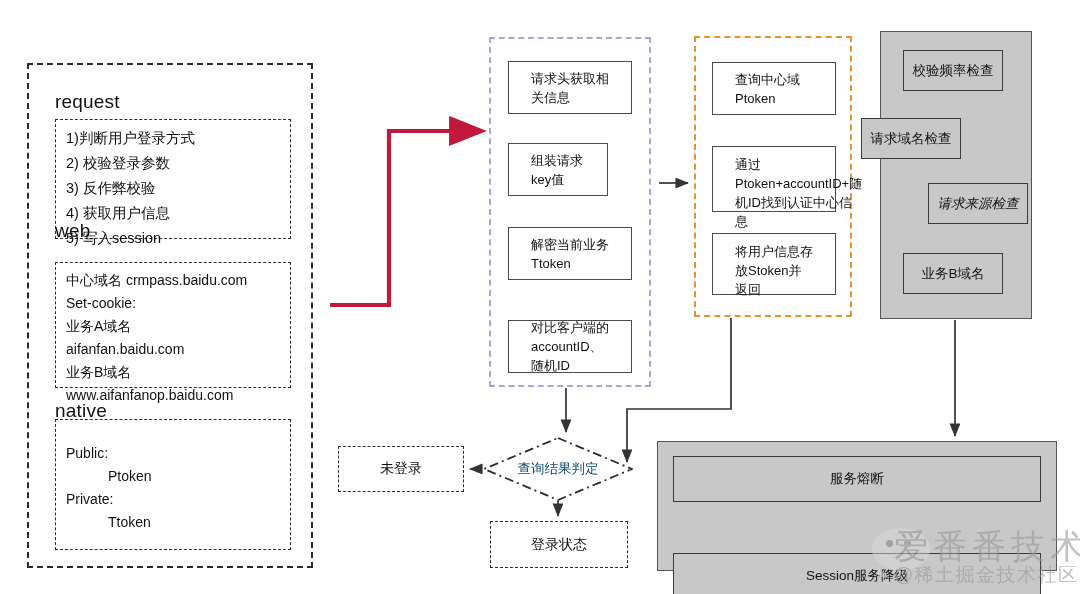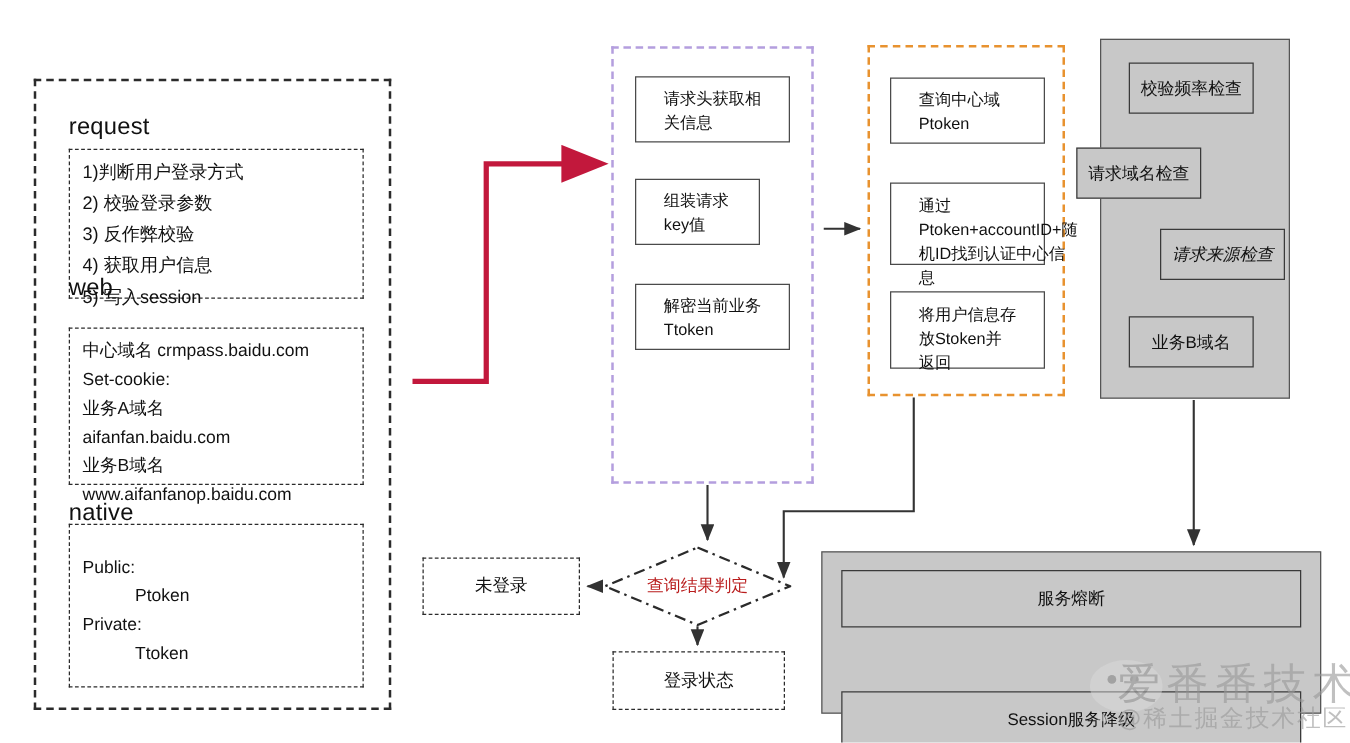--- a/index.html
+++ b/index.html
@@ -94,21 +94,21 @@
   .term-dashdot{
     border:1.8px dashed #2b2b2b;
     background:#ffffff;
     font-size:14px;color:#111;
     display:flex;align-items:center;justify-content:center;
   }
 
   
   .diamond-label{
     font-size:13.5px;
-    color:#b91c1c;
+    color:#0c4a6e;
     white-space:nowrap;
     display:flex;align-items:center;justify-content:center;
     width:100%;height:100%;
   }
 
   svg.ov{position:absolute;left:0;top:0;width:1080px;height:594px;pointer-events:none;}
 
   
   .wm{
     position:absolute;
@@ -177,20 +177,24 @@
     <div class="kv-line indent">Ptoken</div>
     <div class="kv-line">Private:</div>
     <div class="kv-line indent">Ttoken</div>
   </div>
 
   <div class="abs lane-purple" style="left:489px;top:37px;width:162px;height:350px;"></div>
 
   <div class="abs proc" style="left:508px;top:61px;width:124px;height:53px;">请求头获取相关信息</div>
   <div class="abs proc" style="left:508px;top:143px;width:100px;height:53px;">组装请求key值</div>
   <div class="abs proc" style="left:508px;top:227px;width:124px;height:53px;">解密当前业务Ttoken</div>
+  <div class="abs proc" style="left:508px;top:320px;width:124px;height:53px;">
+    <span style="white-space:pre-line;">对比客户端的
+accountID、随机ID</span>
+  </div>
 
   <div class="abs lane-orange" style="left:694px;top:36px;width:158px;height:281px;"></div>
 
   <div class="abs proc" style="left:712px;top:62px;width:124px;height:53px;">查询中心域Ptoken</div>
   <div class="abs proc" style="left:712px;top:146px;width:124px;height:66px;align-items:flex-start;">
     <span style="white-space:pre-line;">通过
 Ptoken+accountID+随机ID找到认证中心信息</span>
   </div>
   <div class="abs proc" style="left:712px;top:233px;width:124px;height:62px;align-items:flex-start;">
     <span style="white-space:pre-line;">将用户信息存放Stoken并返回</span>

